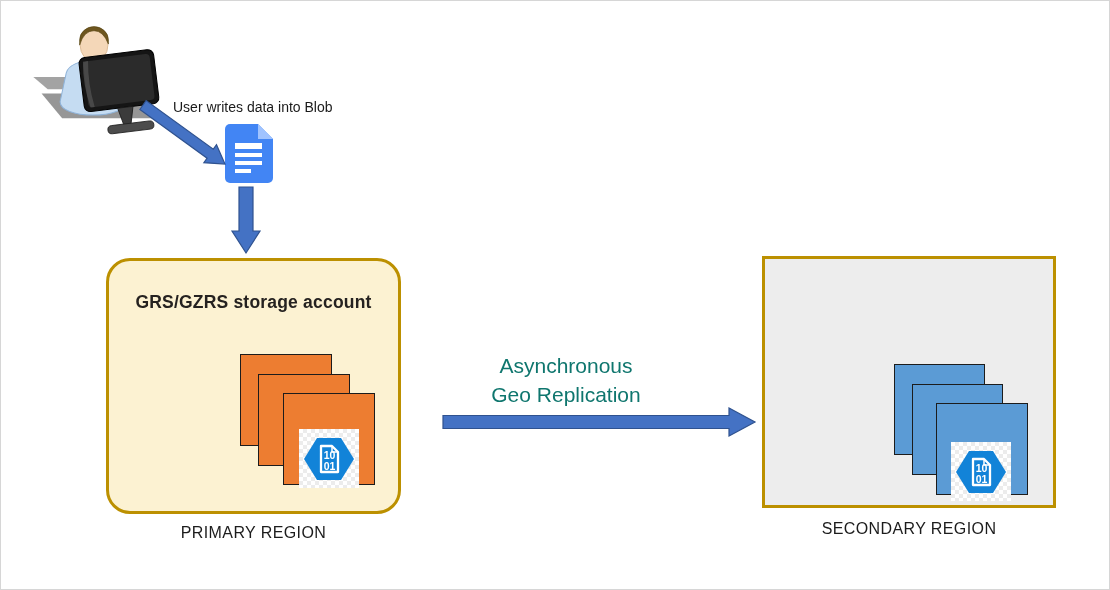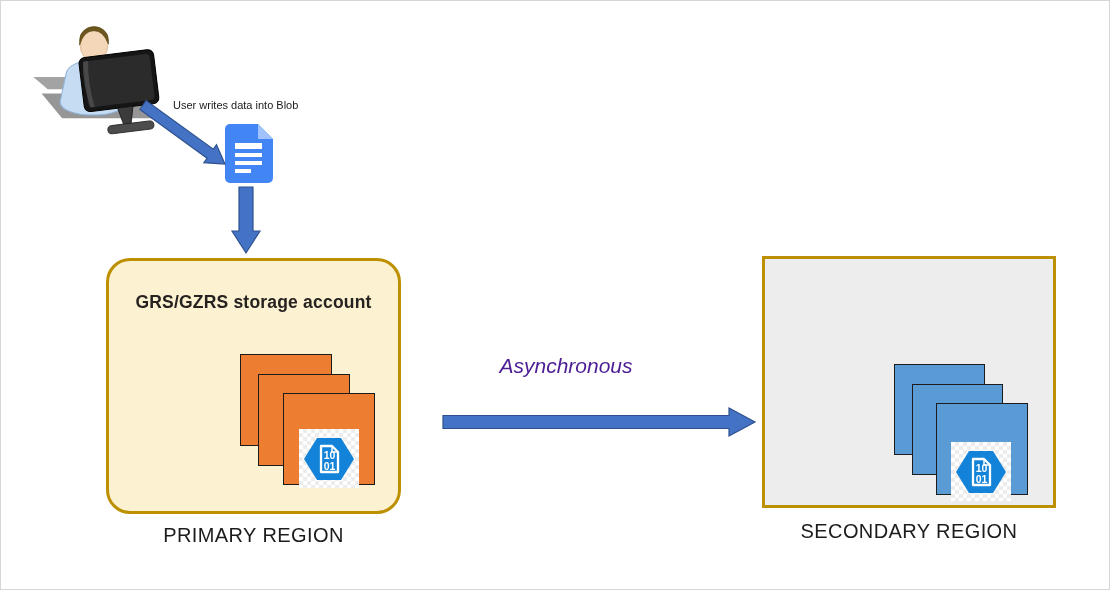--- a/index.html
+++ b/index.html
@@ -7,21 +7,21 @@
   .canvas {
     position:relative; width:1110px; height:590px;
     background:#ffffff; border:1px solid #d6d6d6; overflow:hidden;
   }
   .overlay-svg { position:absolute; left:0; top:0; width:1110px; height:590px; pointer-events:none; }
   .person-svg { position:absolute; left:20px; top:18px; width:144px; height:116px; }
   .doc-svg { position:absolute; left:224px; top:123px; width:48px; height:59px; }
 
   .user-caption {
     position:absolute; left:172px; top:98px;
-    font-size:11px; color:#1a1a1a; white-space:nowrap;
+    font-size:14px; color:#1a1a1a; white-space:nowrap;
   }
 
   .region-box { position:absolute; border:3.5px solid #BC9000; }
   .primary-box { left:105px; top:257px; width:295px; height:256px; background:#FCF2D2;border-radius:24px; }
   .secondary-box { left:761px; top:255px; width:294px; height:252px; background:#EDEDED; }
 
   .box-title {
     margin-top:31px; text-align:center;
     font-size:17.5px; font-weight:bold; color:#252220; letter-spacing:0.2px;
   }
@@ -37,28 +37,28 @@
       linear-gradient(45deg,#ececec 25%,transparent 25%,transparent 75%,#ececec 75%),
       linear-gradient(45deg,#ececec 25%,transparent 25%,transparent 75%,#ececec 75%);
     background-size:8px 8px; background-position:0 0,4px 4px;
     display:flex; align-items:center; justify-content:center;margin-top:18px;
   }
   .blob-icon svg { width:54px; height:48px; }
   .hex-text { font-family:"Liberation Sans", sans-serif; font-weight:bold; font-size:10.5px; fill:#ffffff; }
 
   .region-label {
     position:absolute; text-align:center;
-    font-size:20px; color:#1c1c1c; letter-spacing:0.4px; white-space:nowrap;
+    font-size:16px; color:#1c1c1c; letter-spacing:0.4px; white-space:nowrap;
   }
   .primary-label { left:105px; top:523px; width:295px; }
   .secondary-label { left:761px; top:519px; width:294px; }
 
   .replication-text {
     position:absolute; left:425px; top:350px; width:280px;
-    text-align:center; font-size:21px; line-height:29px; color:#4c1d95;font-style:italic;
+    text-align:center; font-size:21px; line-height:29px; color:#0f766e;
   }
 </style>
 </head>
 <body>
 
 <div class="canvas">
 
   <svg class="person-svg" viewBox="0 0 140 112">
     <path d="M12,56 L54,56 L70,68 L26,68 Z" fill="#8c8c8c" opacity="0.8"></path>
     <path d="M20,72 L112,72 L134,96 L40,96 Z" fill="#848484" opacity="0.85"></path>
@@ -112,20 +112,21 @@
           <text class="hex-text" x="27.5" y="23.5" text-anchor="middle">10</text>
           <text class="hex-text" x="27.5" y="34.5" text-anchor="middle">01</text>
         </svg>
       </div>
     </div>
   </div>
   <div class="region-label primary-label">PRIMARY REGION</div>
 
   <div class="replication-text">
     <div>Asynchronous</div>
+    <div>Geo Replication</div>
   </div>
 
   <div class="region-box secondary-box">
     <div class="sq sq-blue" style="left:129px; top:105px; width:91px; height:91px;"></div>
     <div class="sq sq-blue" style="left:147px; top:125px; width:91px; height:91px;"></div>
     <div class="sq sq-blue" style="left:171px; top:144px; width:92px; height:92px;">
       <div class="blob-icon" style="left:14px; top:20px;">
         <svg viewBox="0 0 54 48">
           <polygon points="2,24 15,3 39,3 52,24 39,45 15,45" fill="#1283D8"></polygon>
           <path d="M19,11 H30 L36,17 V37 H19 Z" fill="none" stroke="#ffffff" stroke-width="2.3" stroke-linejoin="round"></path>

